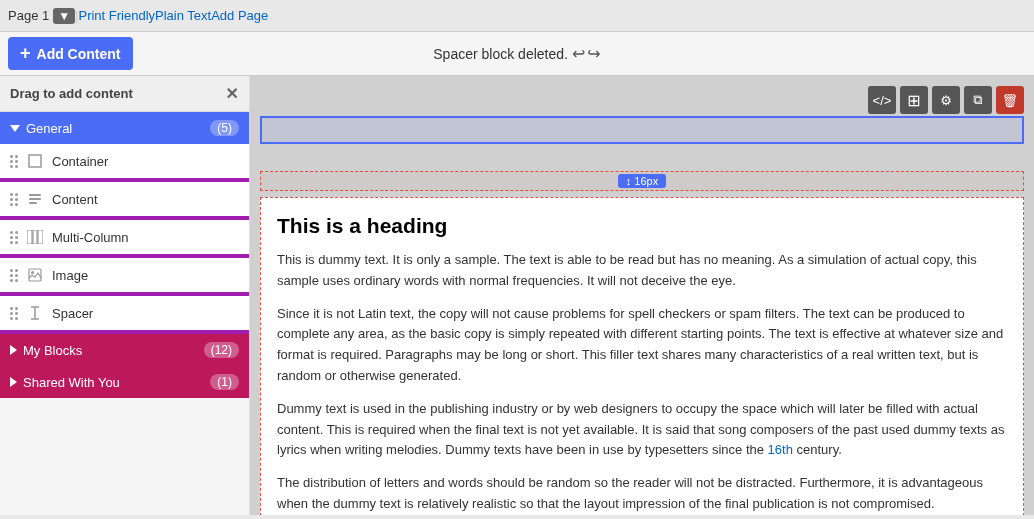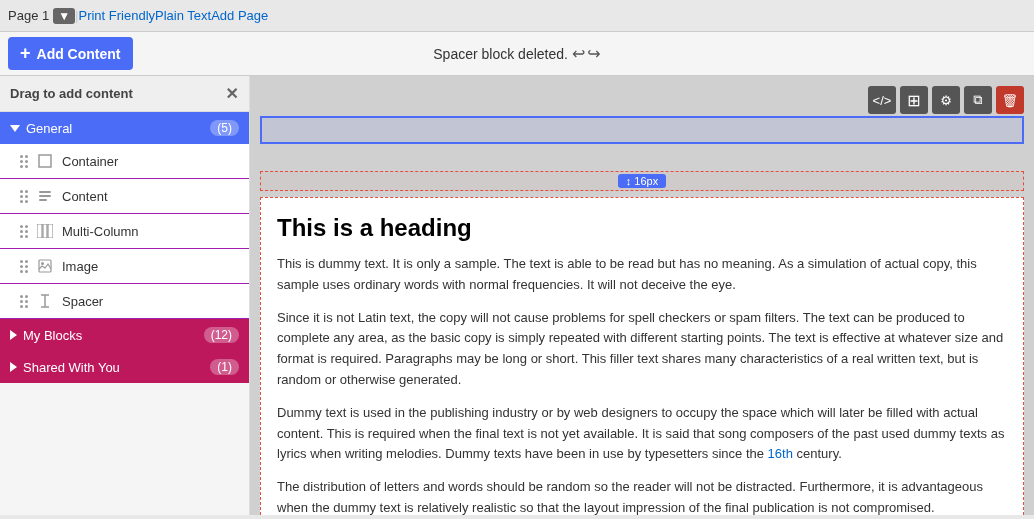--- a/index.html
+++ b/index.html
@@ -151,22 +151,22 @@
       width: 0; height: 0;
       border-top: 5px solid transparent;
       border-bottom: 5px solid transparent;
       border-left: 7px solid white;
     }
 
     
     .sidebar-item {
       display: flex;
       align-items: center;
-      padding: 8px 20px;
-      border-bottom: 1px solid #a21caf;
+      padding: 8px 10px;
+      border-bottom: 4px solid #a21caf;
       cursor: grab;
       background: white;
       gap: 8px;
       font-size: 13px;
       color: #333;
     }
     .drag-handle {
       display: flex;
       flex-direction: column;
       gap: 2px;
@@ -262,21 +262,21 @@
     }
 
     
     .content-block {
       border: 1px dashed #e74c3c;
       background: white;
       padding: 16px;
       min-height: 200px;
     }
     .content-heading {
-      font-size: 24px;
+      font-size: 21px;
       font-weight: bold;
       color: #000;
       margin-bottom: 12px;
     }
     .content-para {
       font-size: 13px;
       color: #333;
       line-height: 1.6;
       margin-bottom: 12px;
     }

